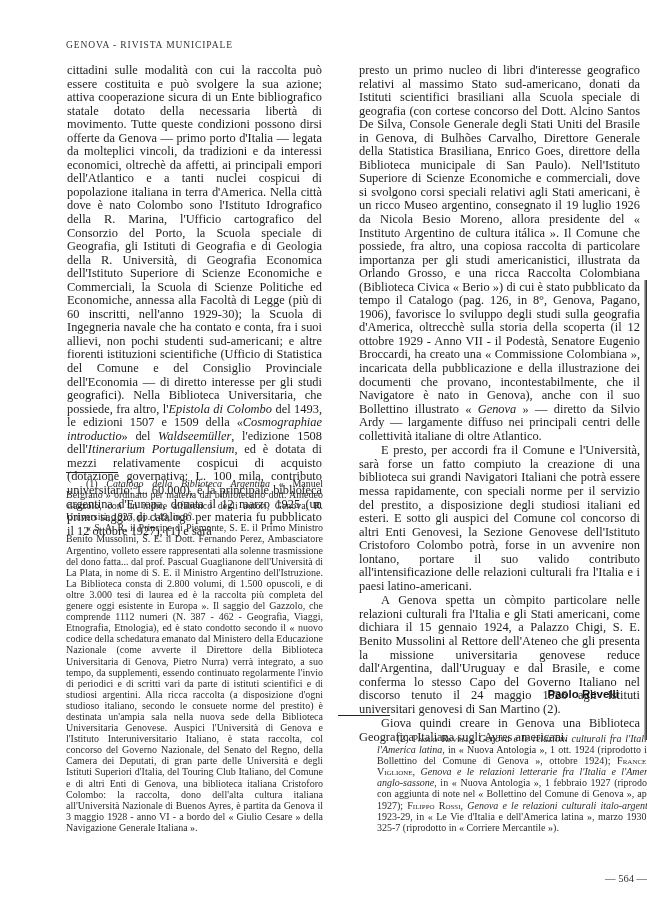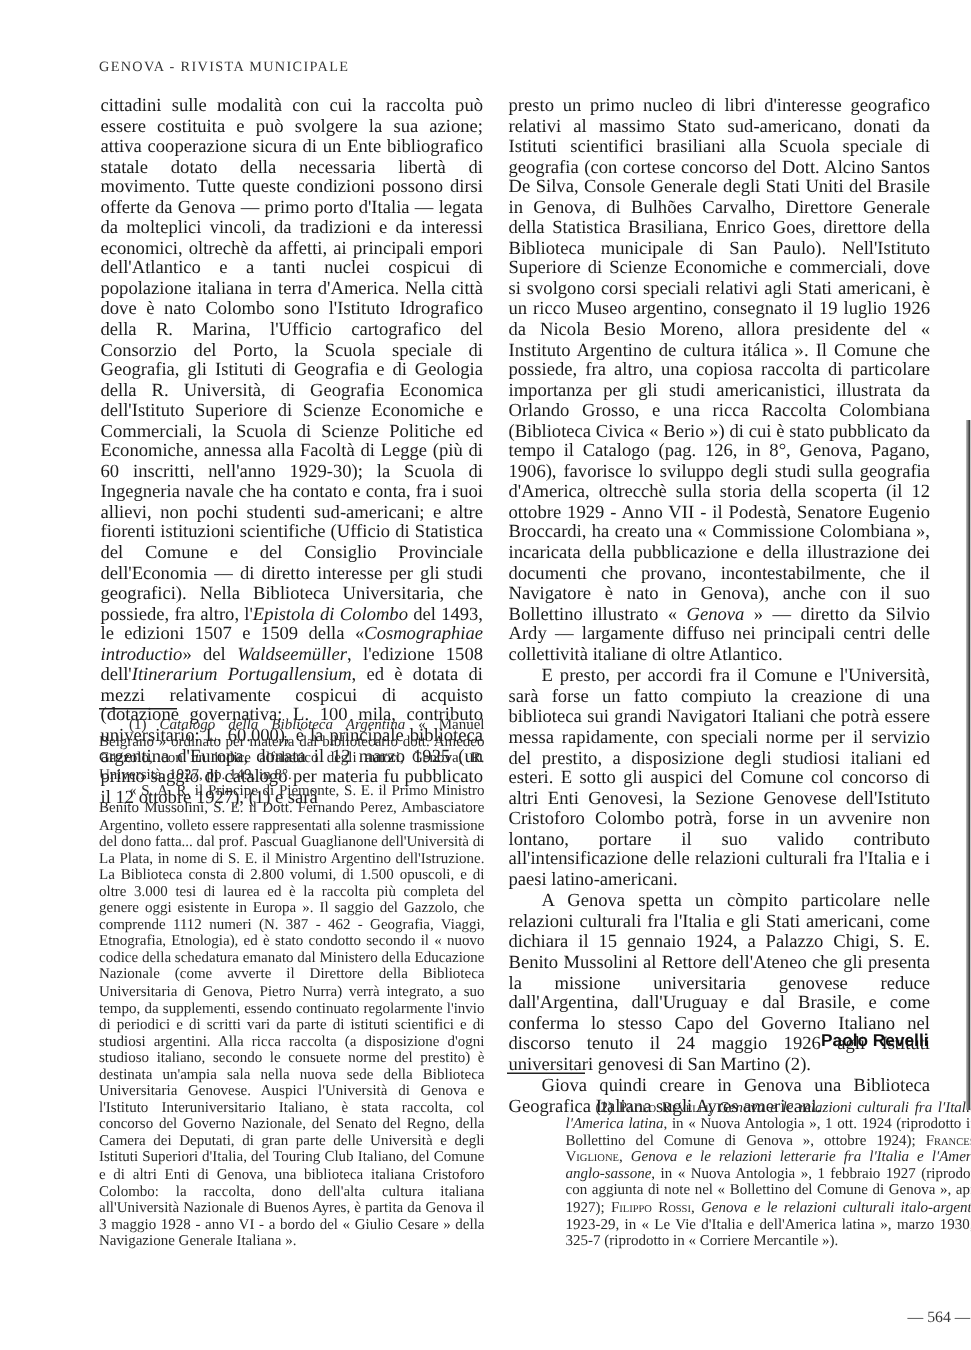--- a/index.html
+++ b/index.html
@@ -11,21 +11,21 @@
   .running-head {
     position: absolute; left: 66px; top: 40px;
     font-family: "Liberation Serif", serif; font-size: 9.5px; letter-spacing: 0.9px; color: #333; text-align: center;
   }
   .col {
     position: absolute; top: 63px;
     font-family: "Liberation Serif", serif; font-size: 12.4px; line-height: 13.55px;
     text-align: justify; color: #1c1c1c;
   }
   .col-left { left: 66px; width: 257px; }
-  .col-right { left: 338px; width: 283px; }
+  .col-right { left: 358px; width: 283px; }
   .col p { margin: 1px; }
   .indent { text-indent: 22px; }
   .notes {
     position: absolute; font-family: "Liberation Serif", serif; font-size: 10px; line-height: 11.1px;
     text-align: justify; color: #2a2a2a;
   }
   .notes-left { left: 66px; width: 257px; top: 478px; }
   .notes-right { left: 338px; width: 283px; top: 733px; margin-left: 39px; }
   .notes p { margin: 0; }
   .notes .ni { text-indent: 20px; }

